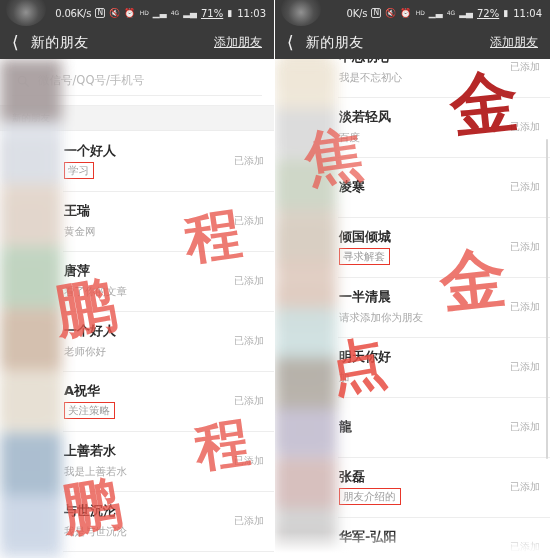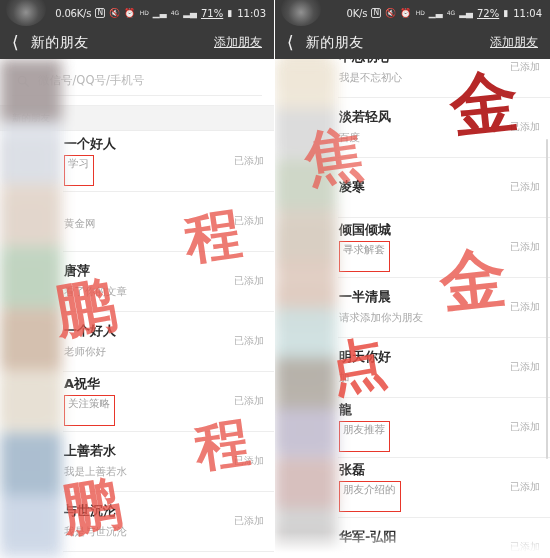--- a/index.html
+++ b/index.html
@@ -141,21 +141,21 @@
   .row-sub {
     font-size: 10.5px;
     color: #a8a8a8;
     margin-top: 4px;
     line-height: 1.2;
     display: inline-block;
     white-space: nowrap;
   }
   .row-sub.boxed {
     border: 1.6px solid #e8362a;
-    padding: 1px 4px 16px 3px;
+    padding: 1px 4px 2px 3px;
     margin-top: 3px;
     color: #9b9b9b;
   }
   .row-state {
     font-size: 10px;
     color: #b2b2b2;
     flex: none;
     margin-left: 8px;
   }
 
@@ -249,20 +249,21 @@
             <div class="avatar" style="background: rgb(169, 159, 160);"></div>
             <div class="row-main">
               <div class="row-name">一个好人</div>
               <div><span class="row-sub boxed">学习</span></div>
             </div>
             <div class="row-state">已添加</div>
           </div>
           <div class="row">
             <div class="avatar" style="background: rgb(223, 227, 234);"></div>
             <div class="row-main">
+              <div class="row-name">王瑞</div>
               <div><span class="row-sub">黄金网</span></div>
             </div>
             <div class="row-state">已添加</div>
           </div>
           <div class="row">
             <div class="avatar" style="background: rgb(227, 214, 203);"></div>
             <div class="row-main">
               <div class="row-name">唐萍</div>
               <div><span class="row-sub">看了你的文章</span></div>
             </div>
@@ -381,21 +382,20 @@
             <div class="row-main">
               <div class="row-name">明天你好</div>
               <div><span class="row-sub">加</span></div>
             </div>
             <div class="row-state">已添加</div>
           </div>
           <div class="row">
             <div class="avatar" style="background: rgb(182, 176, 168);"></div>
             <div class="row-main">
               <div class="row-name">龍</div>
-              <div><span class="row-sub boxed">朋友推荐</span></div>
             </div>
             <div class="row-state">已添加</div>
           </div>
           <div class="row">
             <div class="avatar" style="background: rgb(201, 196, 214);"></div>
             <div class="row-main">
               <div class="row-name">张磊</div>
               <div><span class="row-sub boxed">朋友介绍的</span></div>
             </div>
             <div class="row-state">已添加</div>

